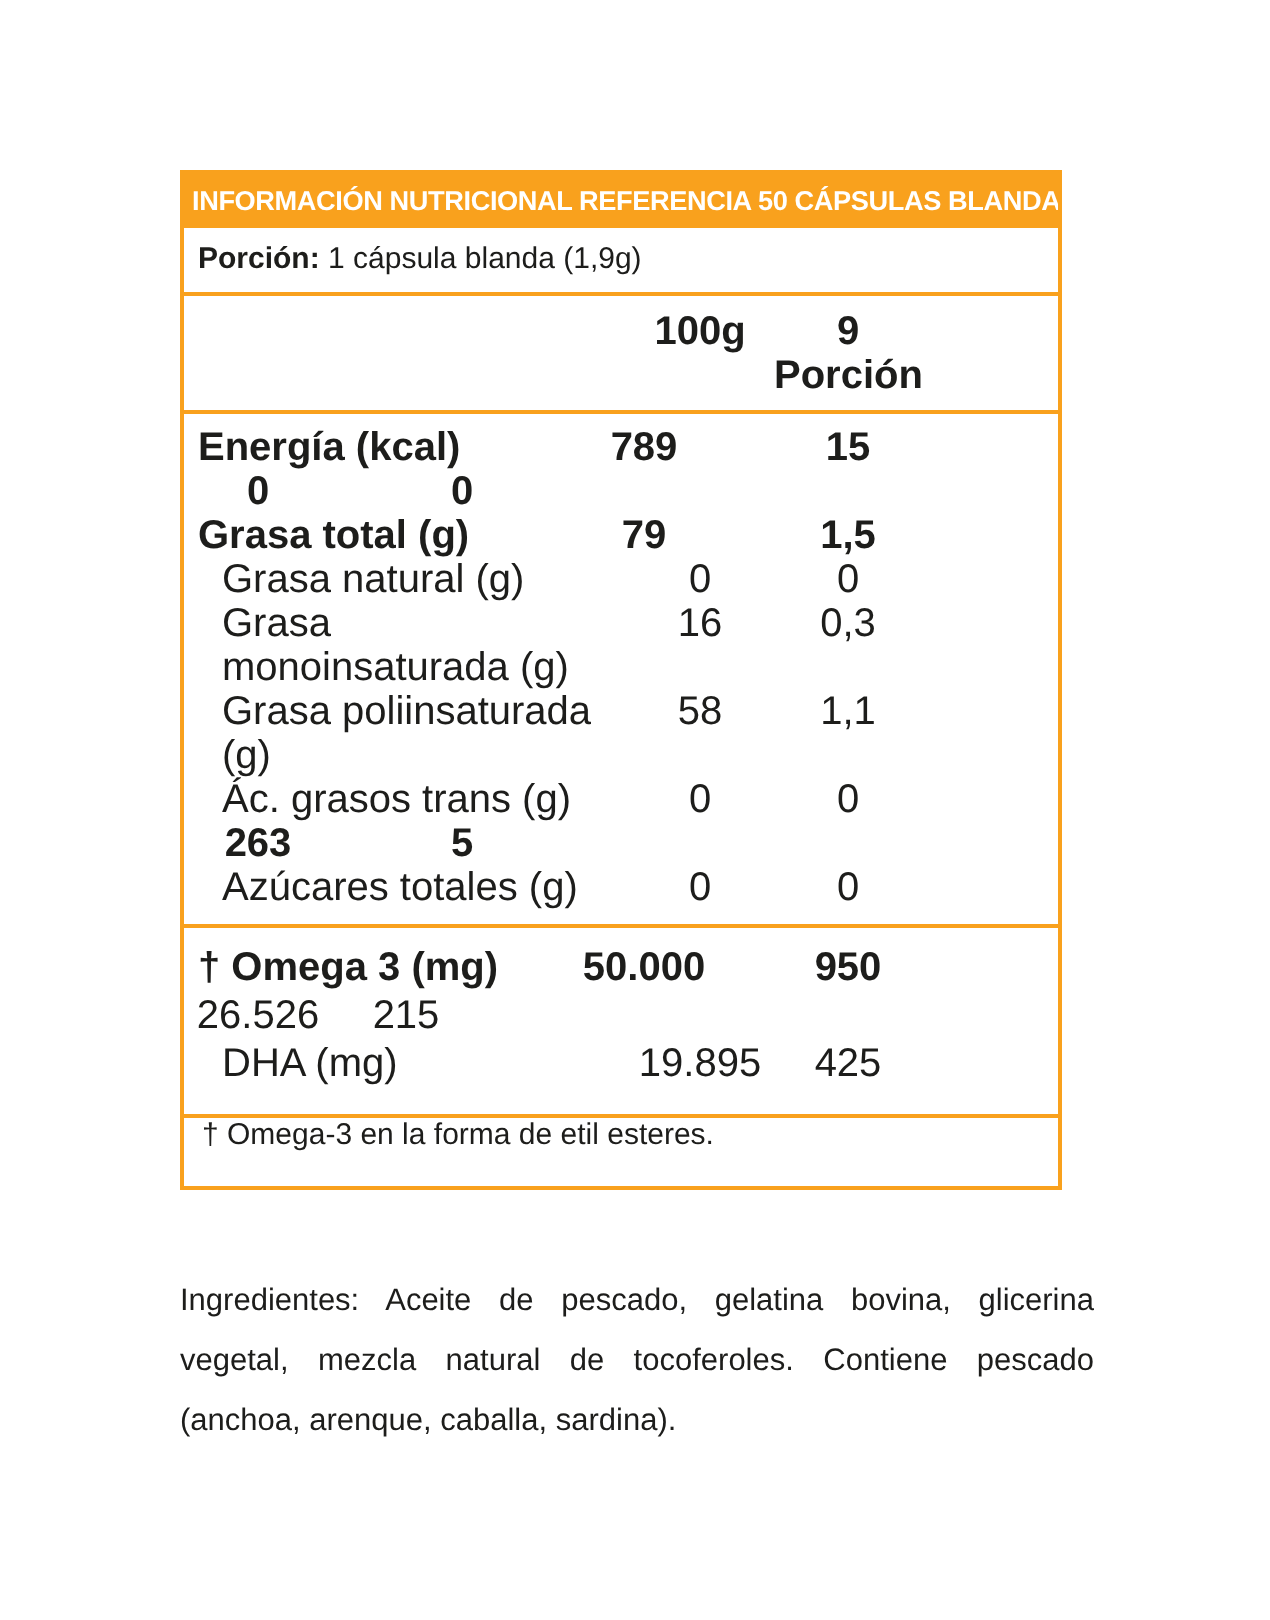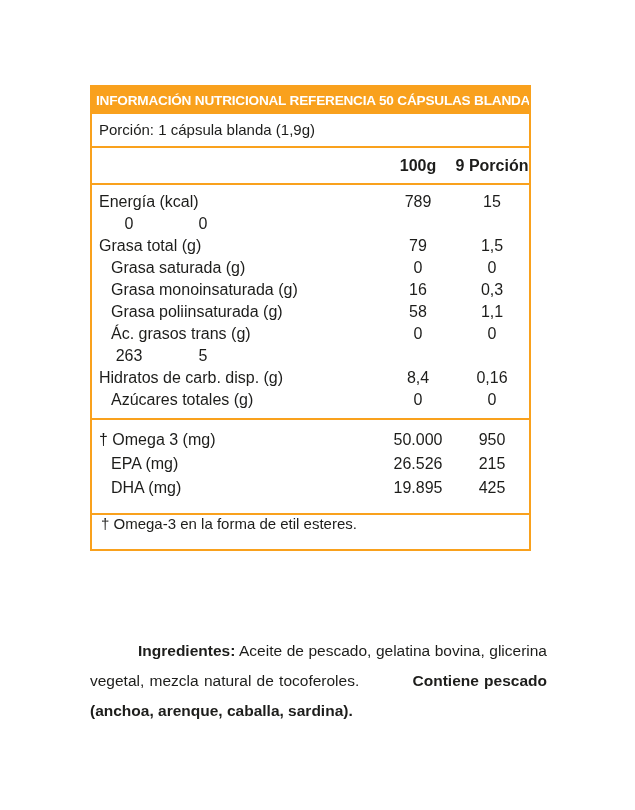--- a/index.html
+++ b/index.html
@@ -35,32 +35,33 @@
     overflow:hidden;
   }
   .section{ background:#fff; }
   .section + .section{ border-top:2px solid var(--accent); }
 
   .serving{
     padding:5px 7px 6px;
     font-size:15px;
     line-height:21px;
   }
-  .serving b{ font-weight:400; }
+  .serving b{ font-weight:700; }
 
   
   .row{
     display:flex;
     align-items:baseline;
+    padding-right:68px;
     line-height:22px;
-    font-size:16px;
+    font-size:20px;
   }
   .row .lbl{ flex:1; padding-left:7px; min-width:0; }
   .row.indent .lbl{ padding-left:19px; }
-  .row.bold{ font-weight:400; }
+  .row.bold{ font-weight:700;gap:28px; }
   .row .v{ width:74px; flex-shrink:0; text-align:center; }
 
   .colheads{ padding:7px 0 6px; }
   .colheads .row{ font-weight:700; }
 
   .main-rows{ padding:6px 0 7px; }
 
   .omega-rows{ padding:8px 0 13px; }
   .omega-rows .row{ line-height:24px; }
 
@@ -71,21 +72,21 @@
 
   
   .ingredients{
     position:absolute;
     left:90px; top:636px;
     width:457px;
     font-size:15.5px;
     line-height:30px;
     text-align:justify;
   }
-  .ingredients b{ font-weight:700;margin-left:48px; }
+  .ingredients b{ font-weight:400; }
 </style>
 </head>
 <body>
 
 <div class="panel">
 
   <div class="banner">INFORMACIÓN NUTRICIONAL REFERENCIA 50 CÁPSULAS BLANDAS</div>
 
   <div class="section serving">
     <div>
@@ -111,21 +112,21 @@
       <div class="row bold">
     <span class="v">0</span>
     <span class="v">0</span>
   </div>
       <div class="row bold">
     <span class="lbl">Grasa total (g)</span>
     <span class="v">79</span>
     <span class="v">1,5</span>
   </div>
       <div class="row indent">
-    <span class="lbl">Grasa saturada (g)</span>
+    <span class="lbl">Grasa natural (g)</span>
     <span class="v">0</span>
     <span class="v">0</span>
   </div>
       <div class="row indent">
     <span class="lbl">Grasa monoinsaturada (g)</span>
     <span class="v">16</span>
     <span class="v">0,3</span>
   </div>
       <div class="row indent">
     <span class="lbl">Grasa poliinsaturada (g)</span>
@@ -134,40 +135,34 @@
   </div>
       <div class="row indent">
     <span class="lbl">Ác. grasos trans (g)</span>
     <span class="v">0</span>
     <span class="v">0</span>
   </div>
       <div class="row bold">
     <span class="v">263</span>
     <span class="v">5</span>
   </div>
-      <div class="row bold">
-    <span class="lbl">Hidratos de carb. disp. (g)</span>
-    <span class="v">8,4</span>
-    <span class="v">0,16</span>
-  </div>
       <div class="row indent">
     <span class="lbl">Azúcares totales (g)</span>
     <span class="v">0</span>
     <span class="v">0</span>
   </div>
     </div>
 
   <div class="section omega-rows">
       <div class="row bold">
     <span class="lbl">† Omega 3 (mg)</span>
     <span class="v">50.000</span>
     <span class="v">950</span>
   </div>
       <div class="row indent">
-    <span class="lbl">EPA (mg)</span>
     <span class="v">26.526</span>
     <span class="v">215</span>
   </div>
       <div class="row indent">
     <span class="lbl">DHA (mg)</span>
     <span class="v">19.895</span>
     <span class="v">425</span>
   </div>
     </div>
 

